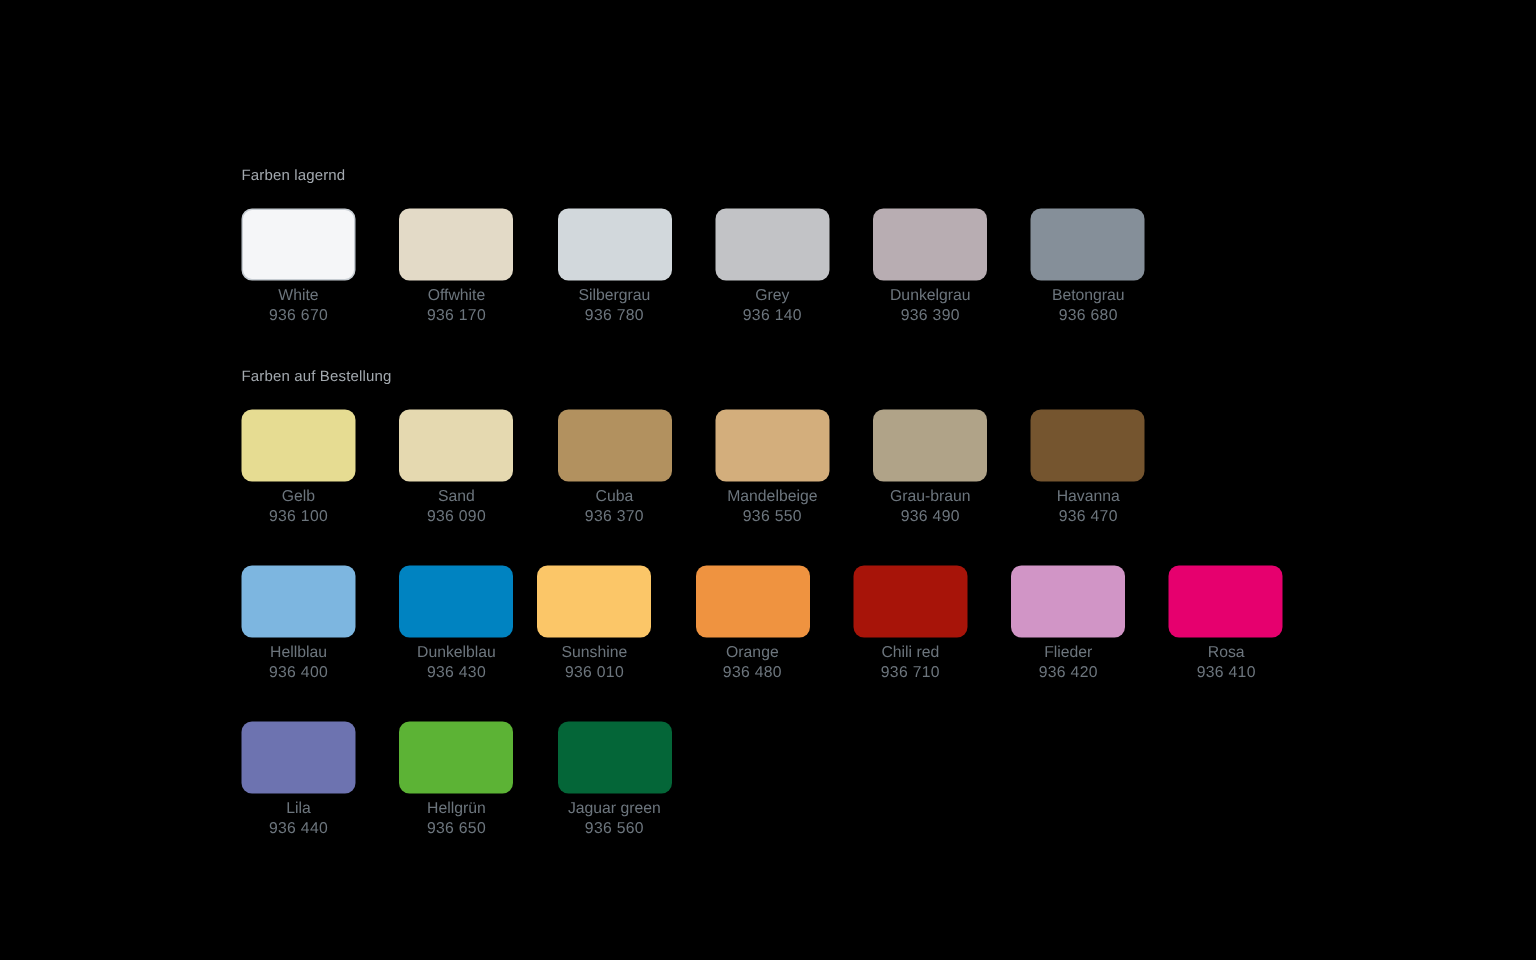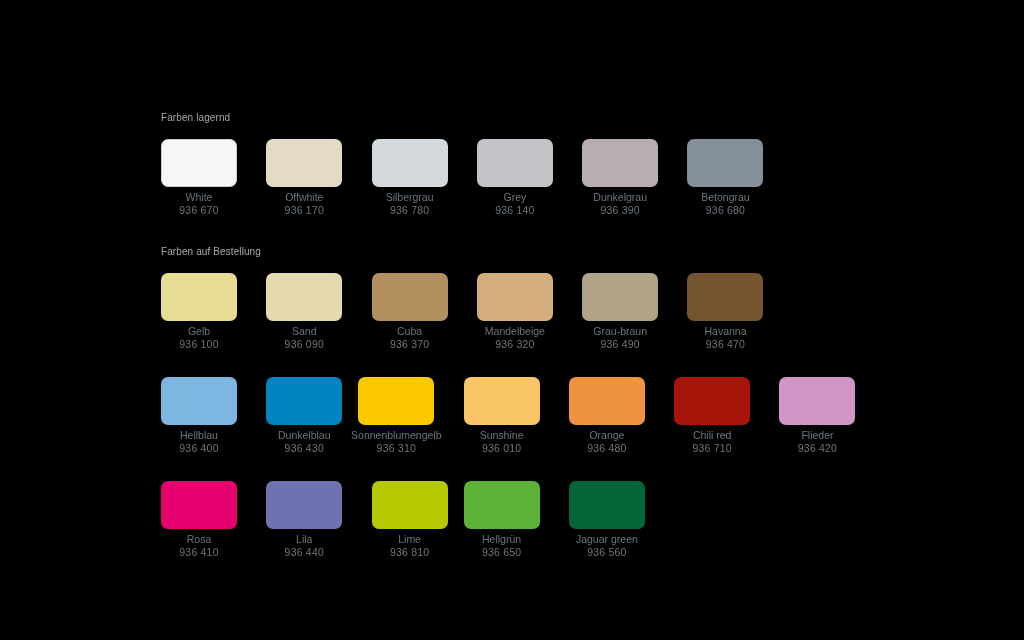--- a/index.html
+++ b/index.html
@@ -132,21 +132,21 @@
           <div class="swatch-code">936 090</div>
         </div>
         <div class="swatch-cell">
           <div class="swatch-chip" style="background: rgb(178, 145, 95);"></div>
           <div class="swatch-name">Cuba</div>
           <div class="swatch-code">936 370</div>
         </div>
         <div class="swatch-cell">
           <div class="swatch-chip" style="background: rgb(211, 174, 124);"></div>
           <div class="swatch-name">Mandelbeige</div>
-          <div class="swatch-code">936 320</div>
+          <div class="swatch-code">936 550</div>
         </div>
         <div class="swatch-cell">
           <div class="swatch-chip" style="background: rgb(176, 163, 136);"></div>
           <div class="swatch-name">Grau-braun</div>
           <div class="swatch-code">936 490</div>
         </div>
         <div class="swatch-cell">
           <div class="swatch-chip" style="background: rgb(117, 85, 47);"></div>
           <div class="swatch-name">Havanna</div>
           <div class="swatch-code">936 470</div>
@@ -155,25 +155,20 @@
           <div class="swatch-chip" style="background: rgb(125, 182, 224);"></div>
           <div class="swatch-name">Hellblau</div>
           <div class="swatch-code">936 400</div>
         </div>
         <div class="swatch-cell">
           <div class="swatch-chip" style="background: rgb(0, 131, 193);"></div>
           <div class="swatch-name">Dunkelblau</div>
           <div class="swatch-code">936 430</div>
         </div>
         <div class="swatch-cell">
-          <div class="swatch-chip" style="background: rgb(252, 200, 0);"></div>
-          <div class="swatch-name">Sonnenblumengelb</div>
-          <div class="swatch-code">936 310</div>
-        </div>
-        <div class="swatch-cell">
           <div class="swatch-chip" style="background: rgb(251, 198, 104);"></div>
           <div class="swatch-name">Sunshine</div>
           <div class="swatch-code">936 010</div>
         </div>
         <div class="swatch-cell">
           <div class="swatch-chip" style="background: rgb(239, 147, 64);"></div>
           <div class="swatch-name">Orange</div>
           <div class="swatch-code">936 480</div>
         </div>
         <div class="swatch-cell">
@@ -188,25 +183,20 @@
         </div>
         <div class="swatch-cell">
           <div class="swatch-chip" style="background: rgb(230, 0, 110);"></div>
           <div class="swatch-name">Rosa</div>
           <div class="swatch-code">936 410</div>
         </div>
         <div class="swatch-cell">
           <div class="swatch-chip" style="background: rgb(109, 115, 176);"></div>
           <div class="swatch-name">Lila</div>
           <div class="swatch-code">936 440</div>
-        </div>
-        <div class="swatch-cell">
-          <div class="swatch-chip" style="background: rgb(181, 200, 0);"></div>
-          <div class="swatch-name">Lime</div>
-          <div class="swatch-code">936 810</div>
         </div>
         <div class="swatch-cell">
           <div class="swatch-chip" style="background: rgb(92, 179, 53);"></div>
           <div class="swatch-name">Hellgrün</div>
           <div class="swatch-code">936 650</div>
         </div>
         <div class="swatch-cell">
           <div class="swatch-chip" style="background: rgb(4, 102, 56);"></div>
           <div class="swatch-name">Jaguar green</div>
           <div class="swatch-code">936 560</div>

